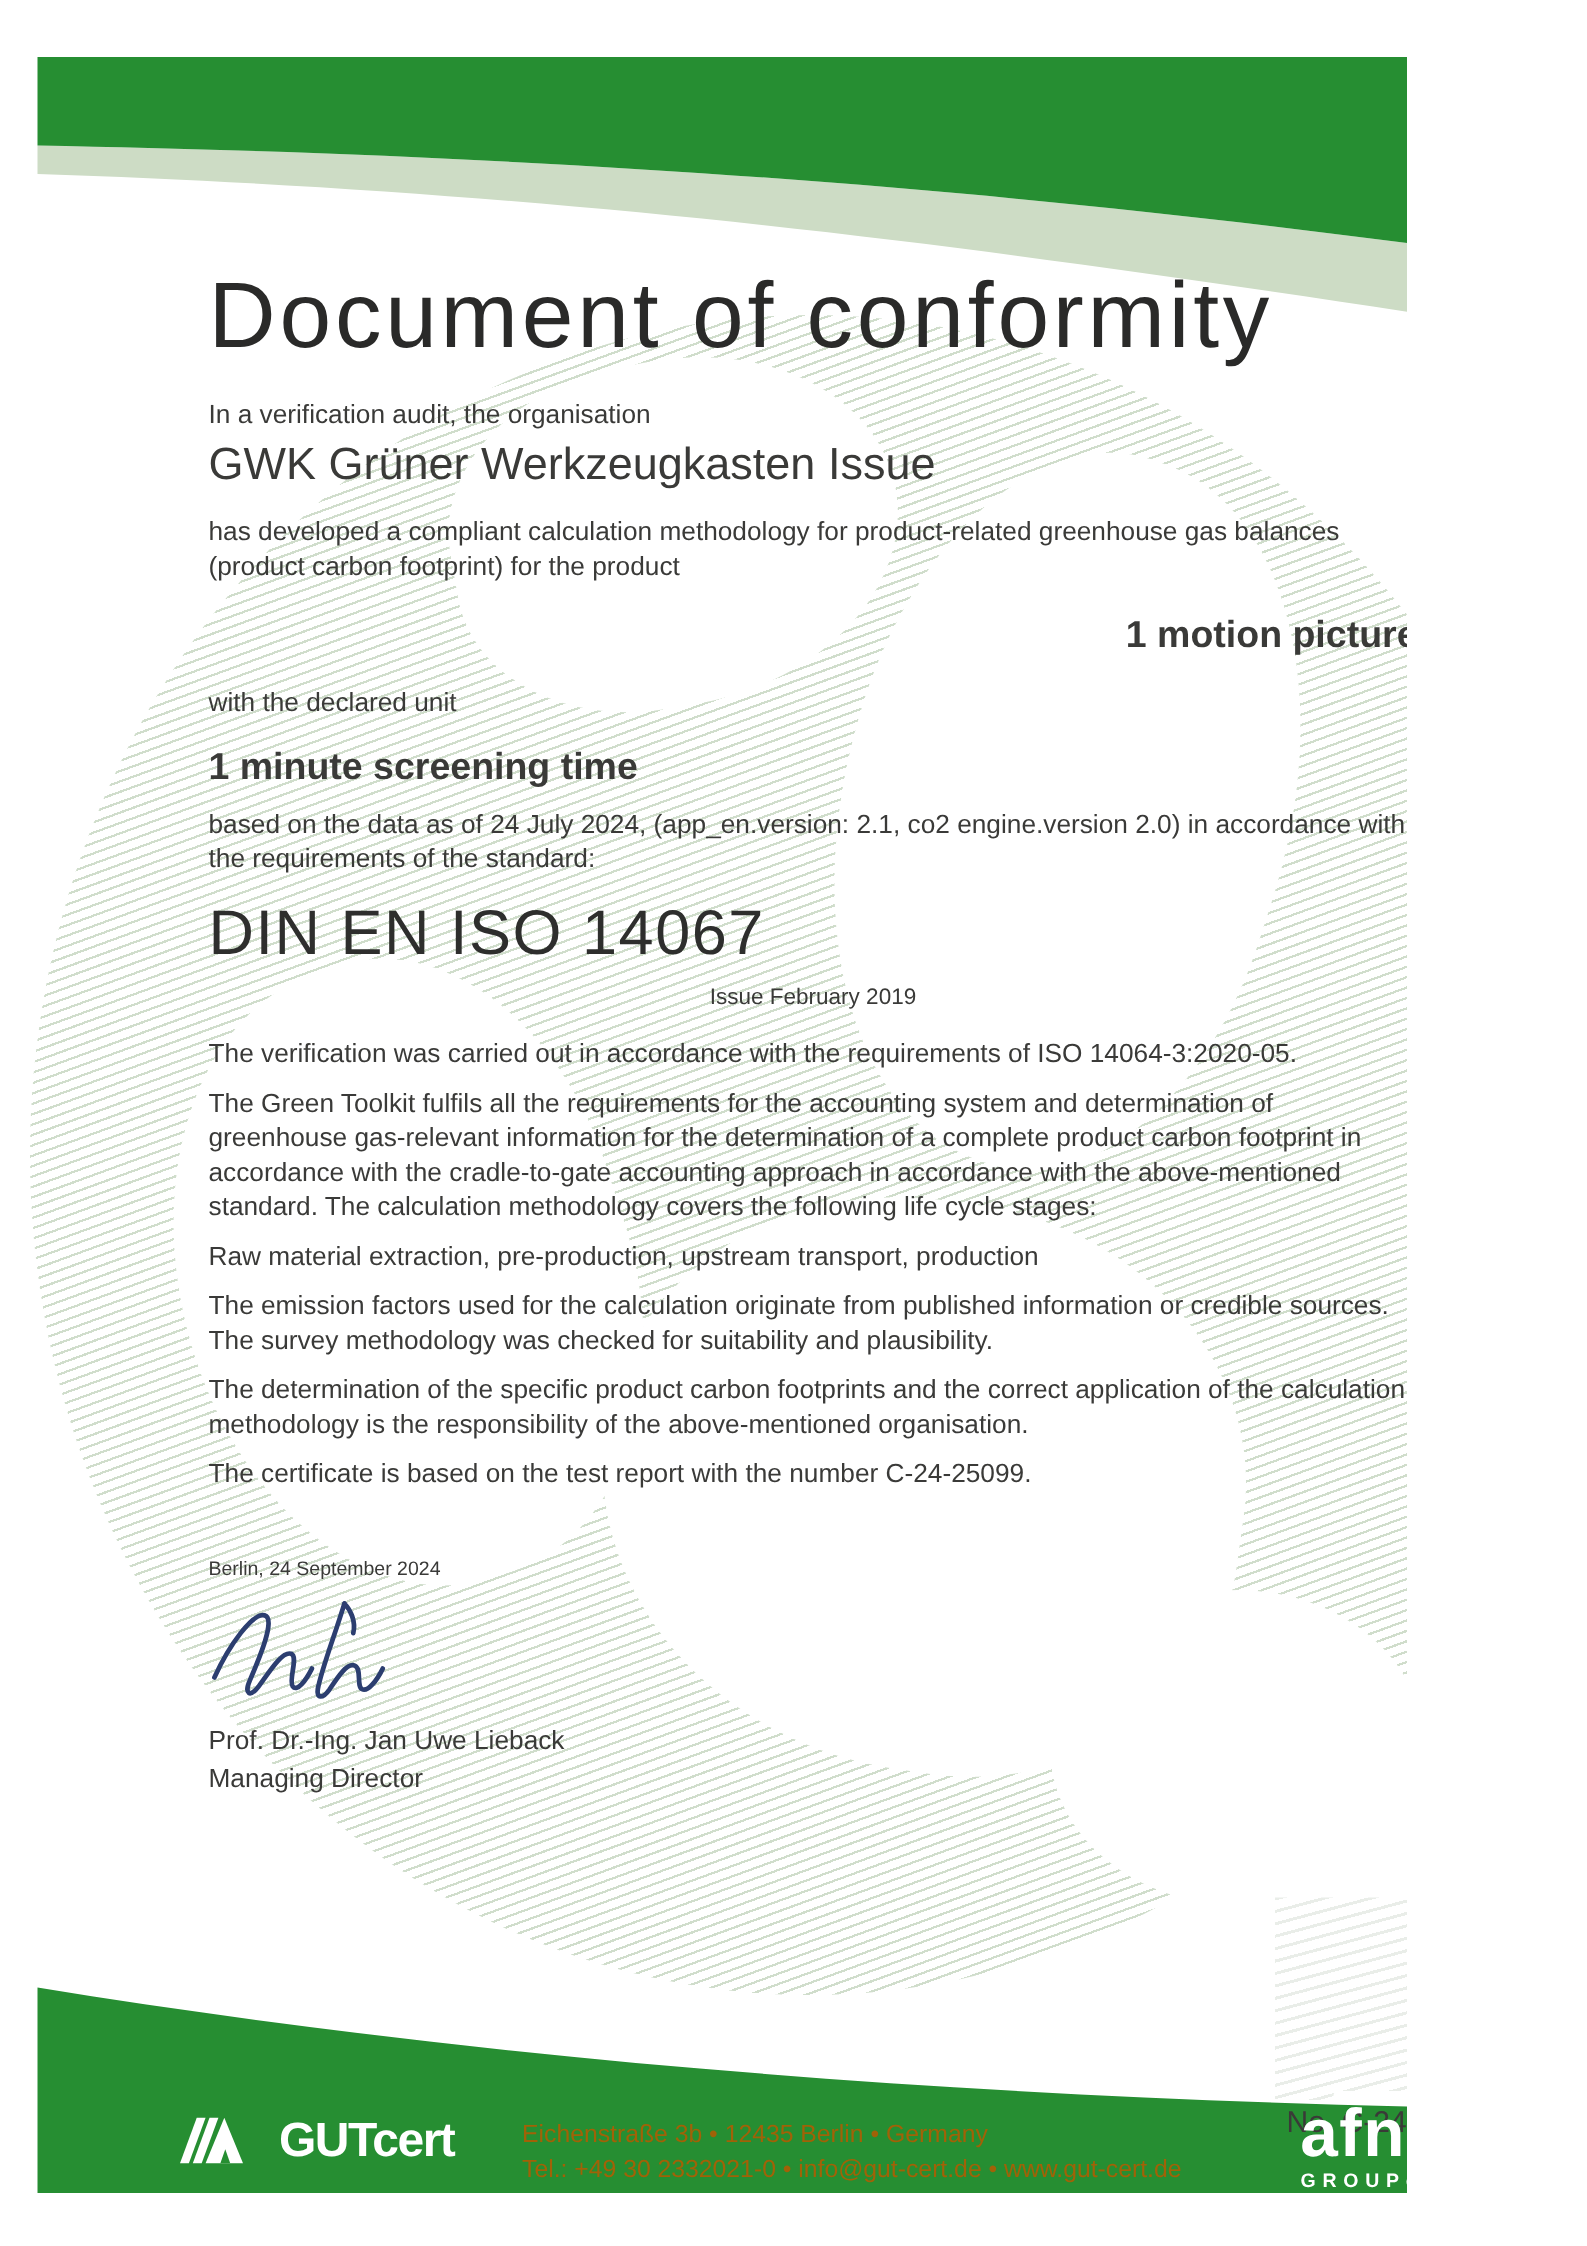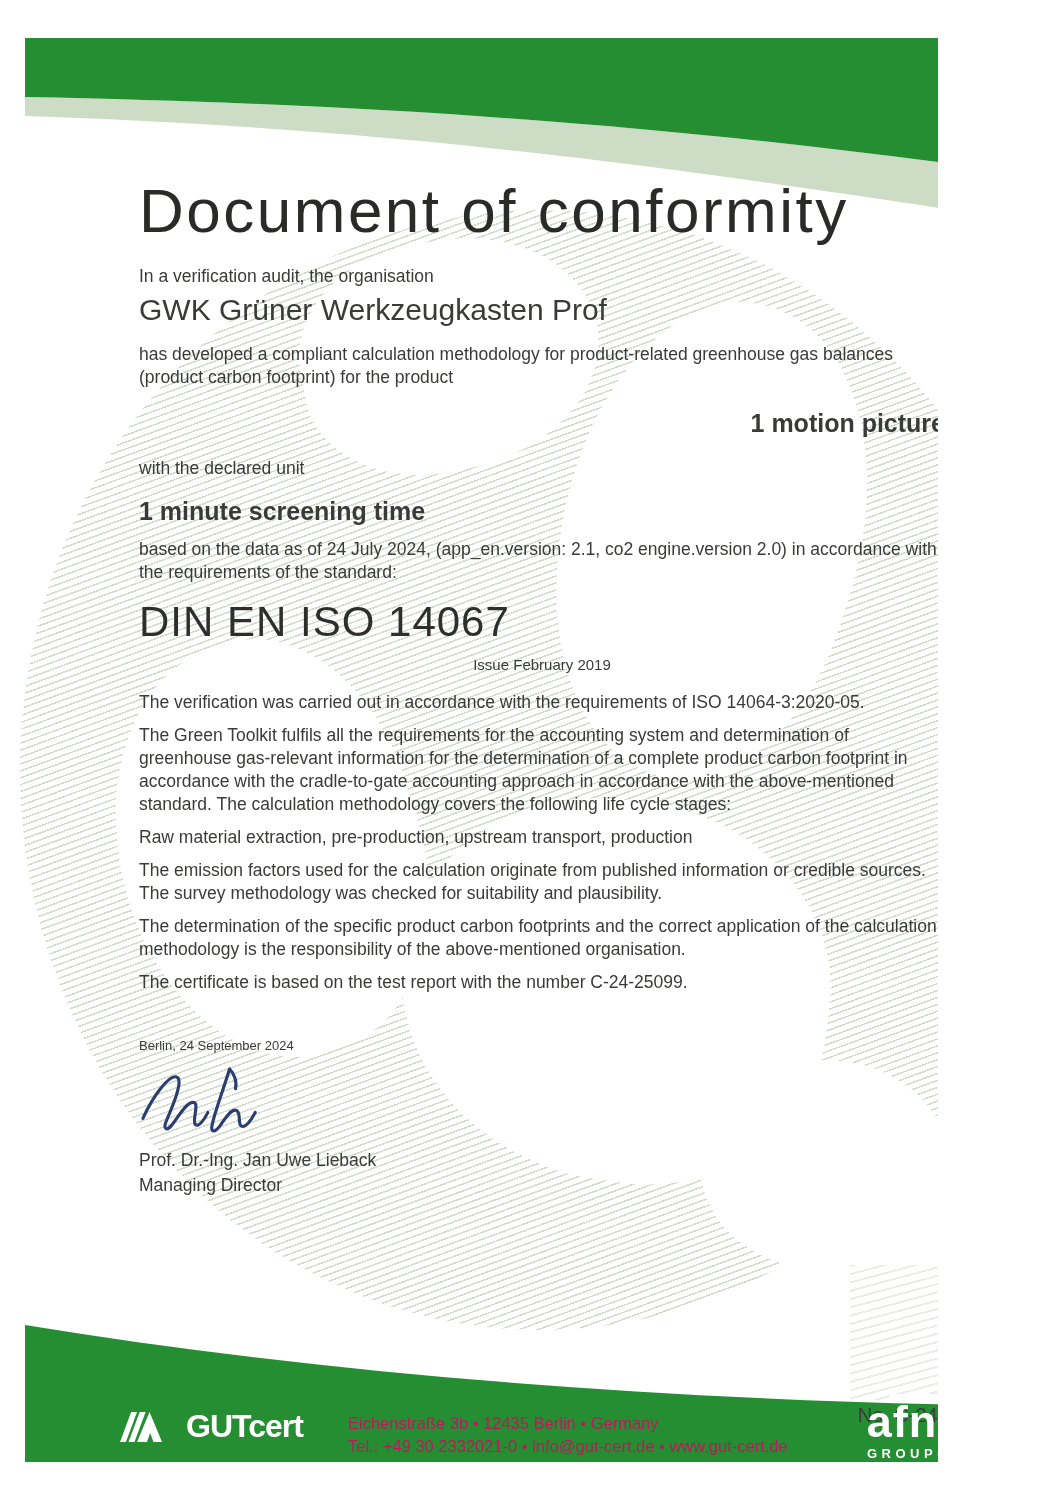--- a/index.html
+++ b/index.html
@@ -42,21 +42,21 @@
   .place-date{font-size:13px;line-height:22px;margin:41px 0 0 0;}
   .signature{margin:6px 0 0 0;height:84px;}
   .signer{font-size:17.5px;line-height:23px;margin:2px 0 0 0;}
   .cert-no{
     position:absolute;left:700px;top:1404px;width:300px;text-align:right;z-index:2;
     font-size:20px;color:#3a3a38;
   }
   
   .footer-brand{position:absolute;left:120px;top:1408px;z-index:3;display:flex;align-items:center;color:#fff;}
   .footer-brand .brand-text{font-size:32px;font-weight:bold;letter-spacing:-1px;margin-left:24px;}
-  .footer-address{position:absolute;left:348px;top:1412px;z-index:3;color:#be185d;font-size:16.5px;line-height:23px;}
+  .footer-address{position:absolute;left:348px;top:1412px;z-index:3;color:#a16207;font-size:16.5px;line-height:23px;}
   .afnor{position:absolute;left:833px;top:1392px;width:185px;z-index:3;color:#fff;text-align:center;}
   .afnor .word{position:relative;font-size:45px;font-weight:bold;letter-spacing:1px;line-height:1;padding-top:7px;}
   .afnor .bar{position:absolute;left:56px;top:2px;width:74px;height:6px;background:#fff;border-radius:3px;}
   .afnor .groupe{font-size:13px;font-weight:bold;letter-spacing:4.5px;margin:2px 0 0 34px;text-align:left;}
 </style>
 </head>
 <body>
 
 <div class="page">
 
@@ -70,21 +70,21 @@
 
   <svg class="bg-svg" width="1058" height="1497" viewBox="0 0 1058 1497">
     <path d="M25,97 C450,105 750,135 1033,175 L1033,222 C750,180 450,130 25,116 Z" fill="#cddcc5"></path>
     <path d="M25,38 L1033,38 L1033,175 C750,135 450,105 25,97 Z" fill="#268e32"></path>
     <path d="M25,1325 C350,1378 700,1402 1033,1406 L1033,1462 L25,1462 Z" fill="#268e32"></path>
   </svg>
 
   <div class="content">
     <h1 class="doc-title">Document of conformity</h1>
     <p class="line-sm">In a verification audit, the organisation</p>
-    <p class="org">GWK Grüner Werkzeugkasten Prof</p>
+    <p class="org">GWK Grüner Werkzeugkasten Issue</p>
     <p class="lead">has developed a compliant calculation methodology for product-related greenhouse gas balances (product carbon footprint) for the product</p>
     <p class="product">1 motion picture</p>
     <p class="declared-label">with the declared unit</p>
     <p class="declared-unit">1 minute screening time</p>
     <p class="based-on">based on the data as of 24 July 2024, (app_en.version: 2.1, co2 engine.version 2.0) in accordance with the requirements of the standard:</p>
     <p class="standard">DIN EN ISO 14067</p>
     <p class="issue">Issue February 2019</p>
 
     <div class="paras">
       <p>The verification was carried out in accordance with the requirements of ISO 14064-3:2020-05.</p>

